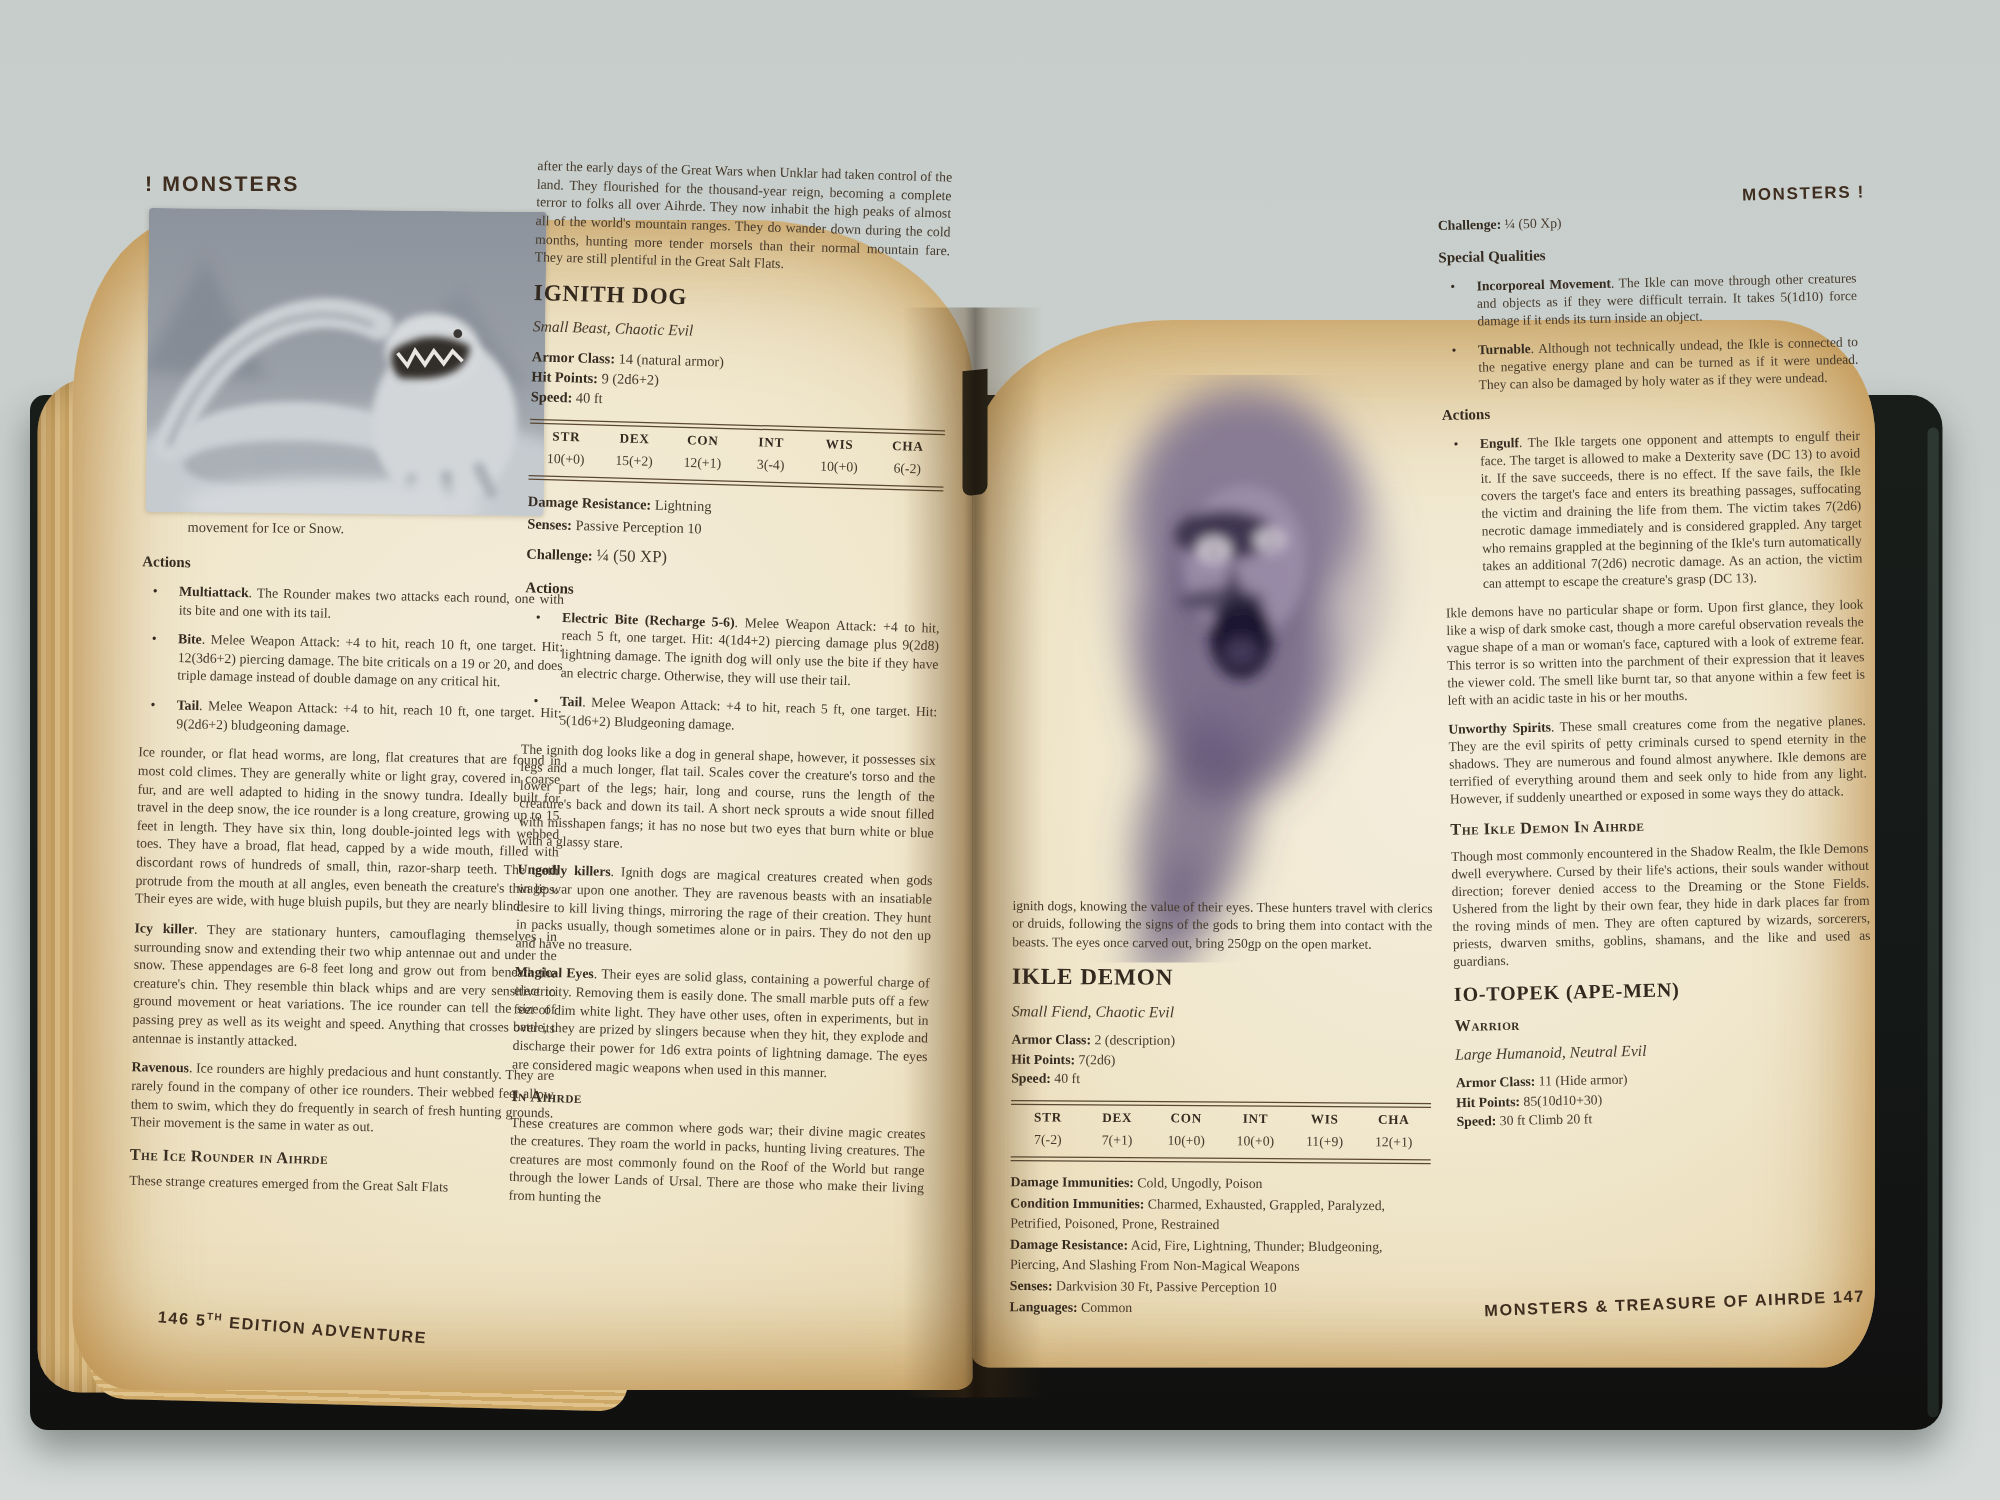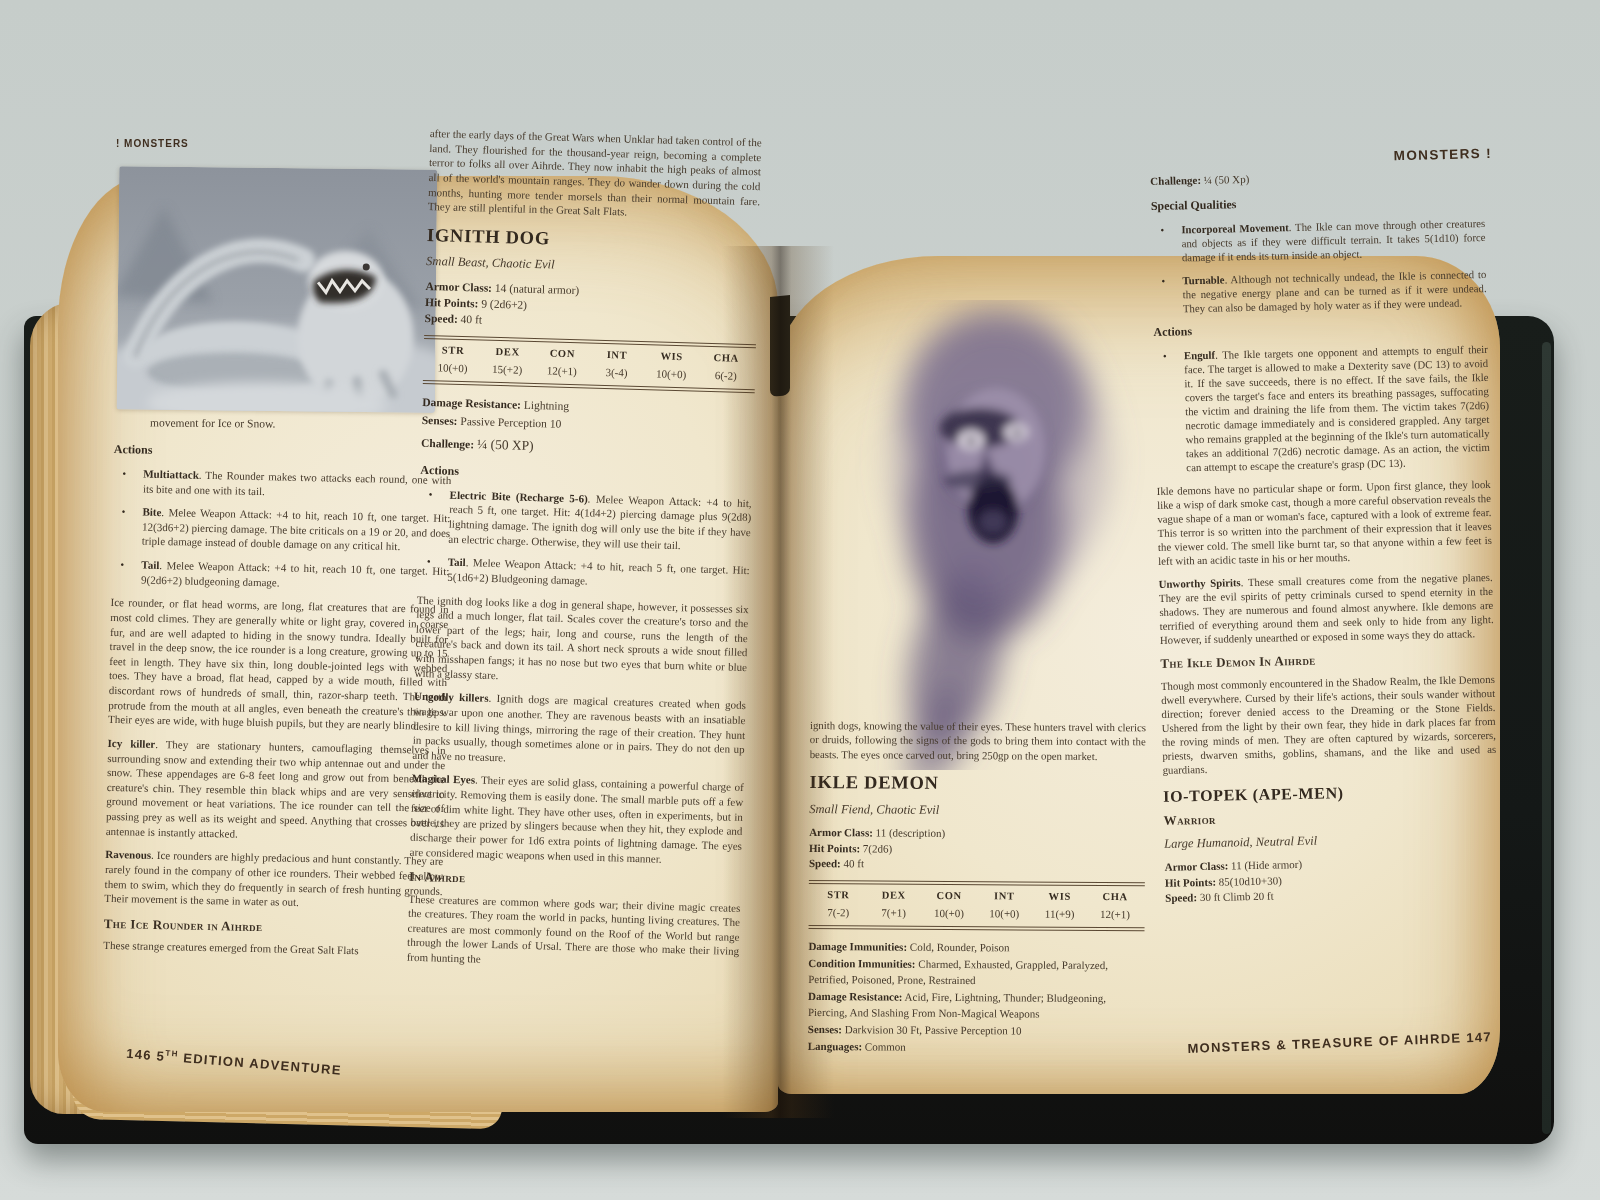--- a/index.html
+++ b/index.html
@@ -59,21 +59,21 @@
   .attr{font-size:11.5px;line-height:1.4;text-align:left;margin:0;}
   .c-rp1 .attr,.c-rp2 .attr{font-size:11px;}
   .stat-table{margin:9px 0 10px;border-top:4px double #5a4833;border-bottom:4px double #5a4833;
     padding:4px 2px 5px;display:grid;grid-template-columns:repeat(6,1fr);row-gap:3px;text-align:center;}
   .stat-h{font-weight:bold;font-size:10.5px;letter-spacing:.06em;color:#352b20;}
   .stat-v{font-size:11px;}
   .info-line{margin:0 0 2px;}
   .challenge-line{margin:6px 0 10px;text-align:left;}
   .challenge-line .cv{font-size:13.5px;}
   .sans{font-family:"Liberation Sans", sans-serif;font-weight:bold;color:#3f2e1f;letter-spacing:.1em;}
-  .lp-header{position:absolute;left:116px;top:138px;font-size:10px;z-index:20;}
+  .lp-header{position:absolute;left:116px;top:138px;font-size:17px;z-index:20;}
   .rp-header{position:absolute;left:1322px;top:148px;width:170px;text-align:right;font-size:13.5px;transform:rotate(-1.5deg);z-index:20;}
   .lp-footer{position:absolute;left:126px;top:1054px;font-size:13px;transform:rotate(4.5deg);z-index:20;}
   .lp-footer sup{font-size:8px;}
   .rp-footer{position:absolute;left:1140px;top:1036px;width:352px;text-align:right;font-size:13px;transform:rotate(-2.2deg);z-index:20;}
   .caption{position:absolute;left:150px;top:417px;font-size:11.5px;z-index:20;transform:rotate(.5deg);}
   .illo-ice{position:absolute;left:118px;top:168px;width:318px;height:243px;transform:rotate(.6deg);
     border-radius:3px;overflow:hidden;z-index:15;box-shadow:0 1px 4px rgba(80,60,30,.25);}
   .illo-ghost{position:absolute;left:828px;top:300px;width:336px;height:470px;z-index:15;}
 </style>
 </head>
@@ -200,38 +200,38 @@
       <ellipse cx="165" cy="222" rx="14" ry="12" fill="#4f4466" opacity=".7"></ellipse>
       <ellipse cx="150" cy="180" rx="34" ry="10" fill="#2e2642" opacity=".6"></ellipse>
     </g>
   </svg>
 </div>
 
 <div class="col c-rp1">
   <p>ignith dogs, knowing the value of their eyes. These hunters travel with clerics or druids, following the signs of the gods to bring them into contact with the beasts. The eyes once carved out, bring 250gp on the open market.</p>
   <div class="m-title">IKLE DEMON</div>
   <div class="type-line">Small Fiend, Chaotic Evil</div>
-  <p class="attr"><b>Armor Class:</b> <span>11 (description)</span></p>
+  <p class="attr"><b>Armor Class:</b> <span>2 (description)</span></p>
   <p class="attr"><b>Hit Points:</b> <span>7(2d6)</span></p>
   <p class="attr"><b>Speed:</b> <span>40 ft</span></p>
   <div class="stat-table">
     <span class="stat-h">STR</span>
     <span class="stat-h">DEX</span>
     <span class="stat-h">CON</span>
     <span class="stat-h">INT</span>
     <span class="stat-h">WIS</span>
     <span class="stat-h">CHA</span>
     <span class="stat-v">7(-2)</span>
     <span class="stat-v">7(+1)</span>
     <span class="stat-v">10(+0)</span>
     <span class="stat-v">10(+0)</span>
     <span class="stat-v">11(+9)</span>
     <span class="stat-v">12(+1)</span>
   </div>
-  <p class="attr info-line"><b>Damage Immunities:</b> <span>Cold, Rounder, Poison</span></p>
+  <p class="attr info-line"><b>Damage Immunities:</b> <span>Cold, Ungodly, Poison</span></p>
   <p class="attr info-line"><b>Condition Immunities:</b> <span>Charmed, Exhausted, Grappled, Paralyzed, Petrified, Poisoned, Prone, Restrained</span></p>
   <p class="attr info-line"><b>Damage Resistance:</b> <span>Acid, Fire, Lightning, Thunder; Bludgeoning, Piercing, And Slashing From Non-Magical Weapons</span></p>
   <p class="attr info-line"><b>Senses:</b> <span>Darkvision 30 Ft, Passive Perception 10</span></p>
   <p class="attr info-line"><b>Languages:</b> <span>Common</span></p>
 </div>
 
 <div class="col c-rp2">
   <p class="attr challenge-line"><b>Challenge:</b> <span>¼ (50 Xp)</span></p>
   <div class="head">Special Qualities</div>
   <div class="bullet"><span class="dot"></span><b>Incorporeal Movement</b><span>. The Ikle can move through other creatures and objects as if they were difficult terrain. It takes 5(1d10) force damage if it ends its turn inside an object.</span></div>

